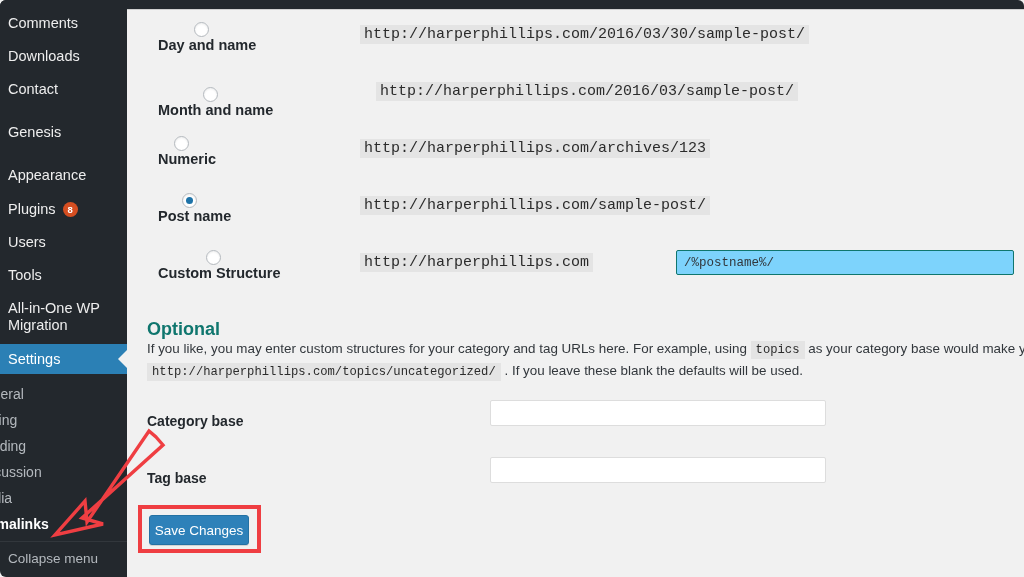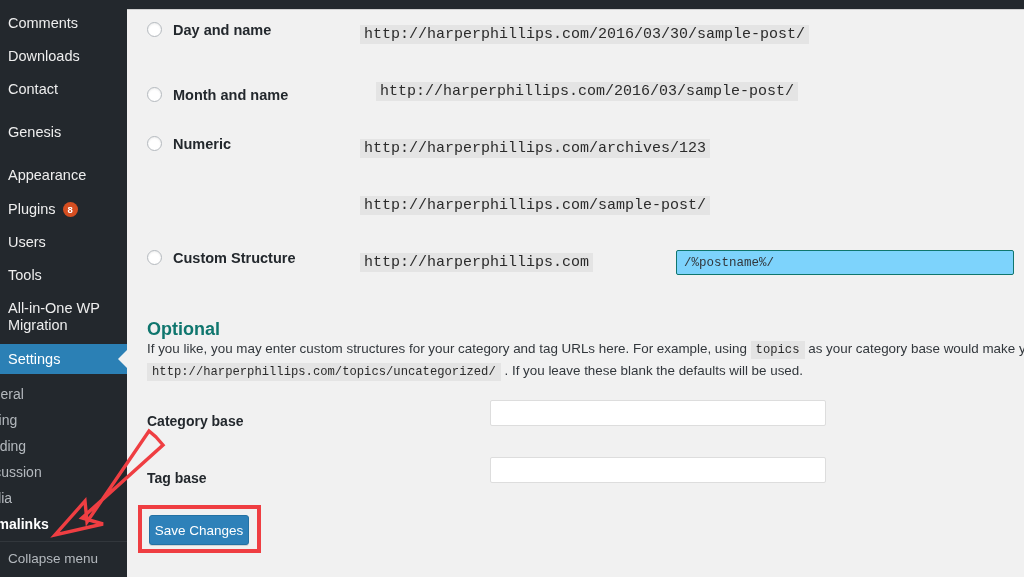--- a/index.html
+++ b/index.html
@@ -10,20 +10,21 @@
     background: #f1f1f1;
     font-family: "Liberation Sans", sans-serif;
   }
 
   #screen {
     position: relative;
     width: 1024px;
     height: 577px;
     overflow: hidden;
     background: #f1f1f1;
+    border-radius: 6px;
   }
 
   
   #adminbar {
     position: absolute;
     top: 0; left: 0;
     width: 1024px;
     height: 9px;
     background: #23282d;
     z-index: 40;
@@ -134,20 +135,22 @@
     width: 897px; height: 1px;
     background: #cfcfcf;
   }
 
   
   .perm-row {
     position: absolute;
     left: 0;
     height: 26px;
     display: flex;
+    align-items: center;
+    flex-direction: column;
   }
 
   .radio {
     width: 15px; height: 15px;
     border-radius: 50%;
     border: 1px solid #b4b9be;
     background: #fff;
     display: inline-block;
     position: relative;
     flex: 0 0 auto;
@@ -370,20 +373,24 @@
       <span class="perm-label">Month and name</span>
     </div>
     <span class="code-chip" style="left:249px;top:73px;">http://harperphillips.com/2016/03/sample-post/</span>
 
     <div class="perm-row" style="top:127px;left:20px;">
       <span class="radio"></span>
       <span class="perm-label">Numeric</span>
     </div>
     <span class="code-chip" style="left:233px;top:130px;">http://harperphillips.com/archives/123</span>
 
+    <div class="perm-row" style="top:184px;left:20px;">
+      <span class="radio checked"></span>
+      <span class="perm-label">Post name</span>
+    </div>
     <span class="code-chip" style="left:233px;top:187px;">http://harperphillips.com/sample-post/</span>
 
     <div class="perm-row" style="top:241px;left:20px;">
       <span class="radio"></span>
       <span class="perm-label">Custom Structure</span>
     </div>
     <span class="code-chip" style="left:233px;top:244px;">http://harperphillips.com</span>
     <input id="custom-input" type="text" value="/%postname%/" style="">
 
     <h2 id="optional-heading">Optional</h2>

